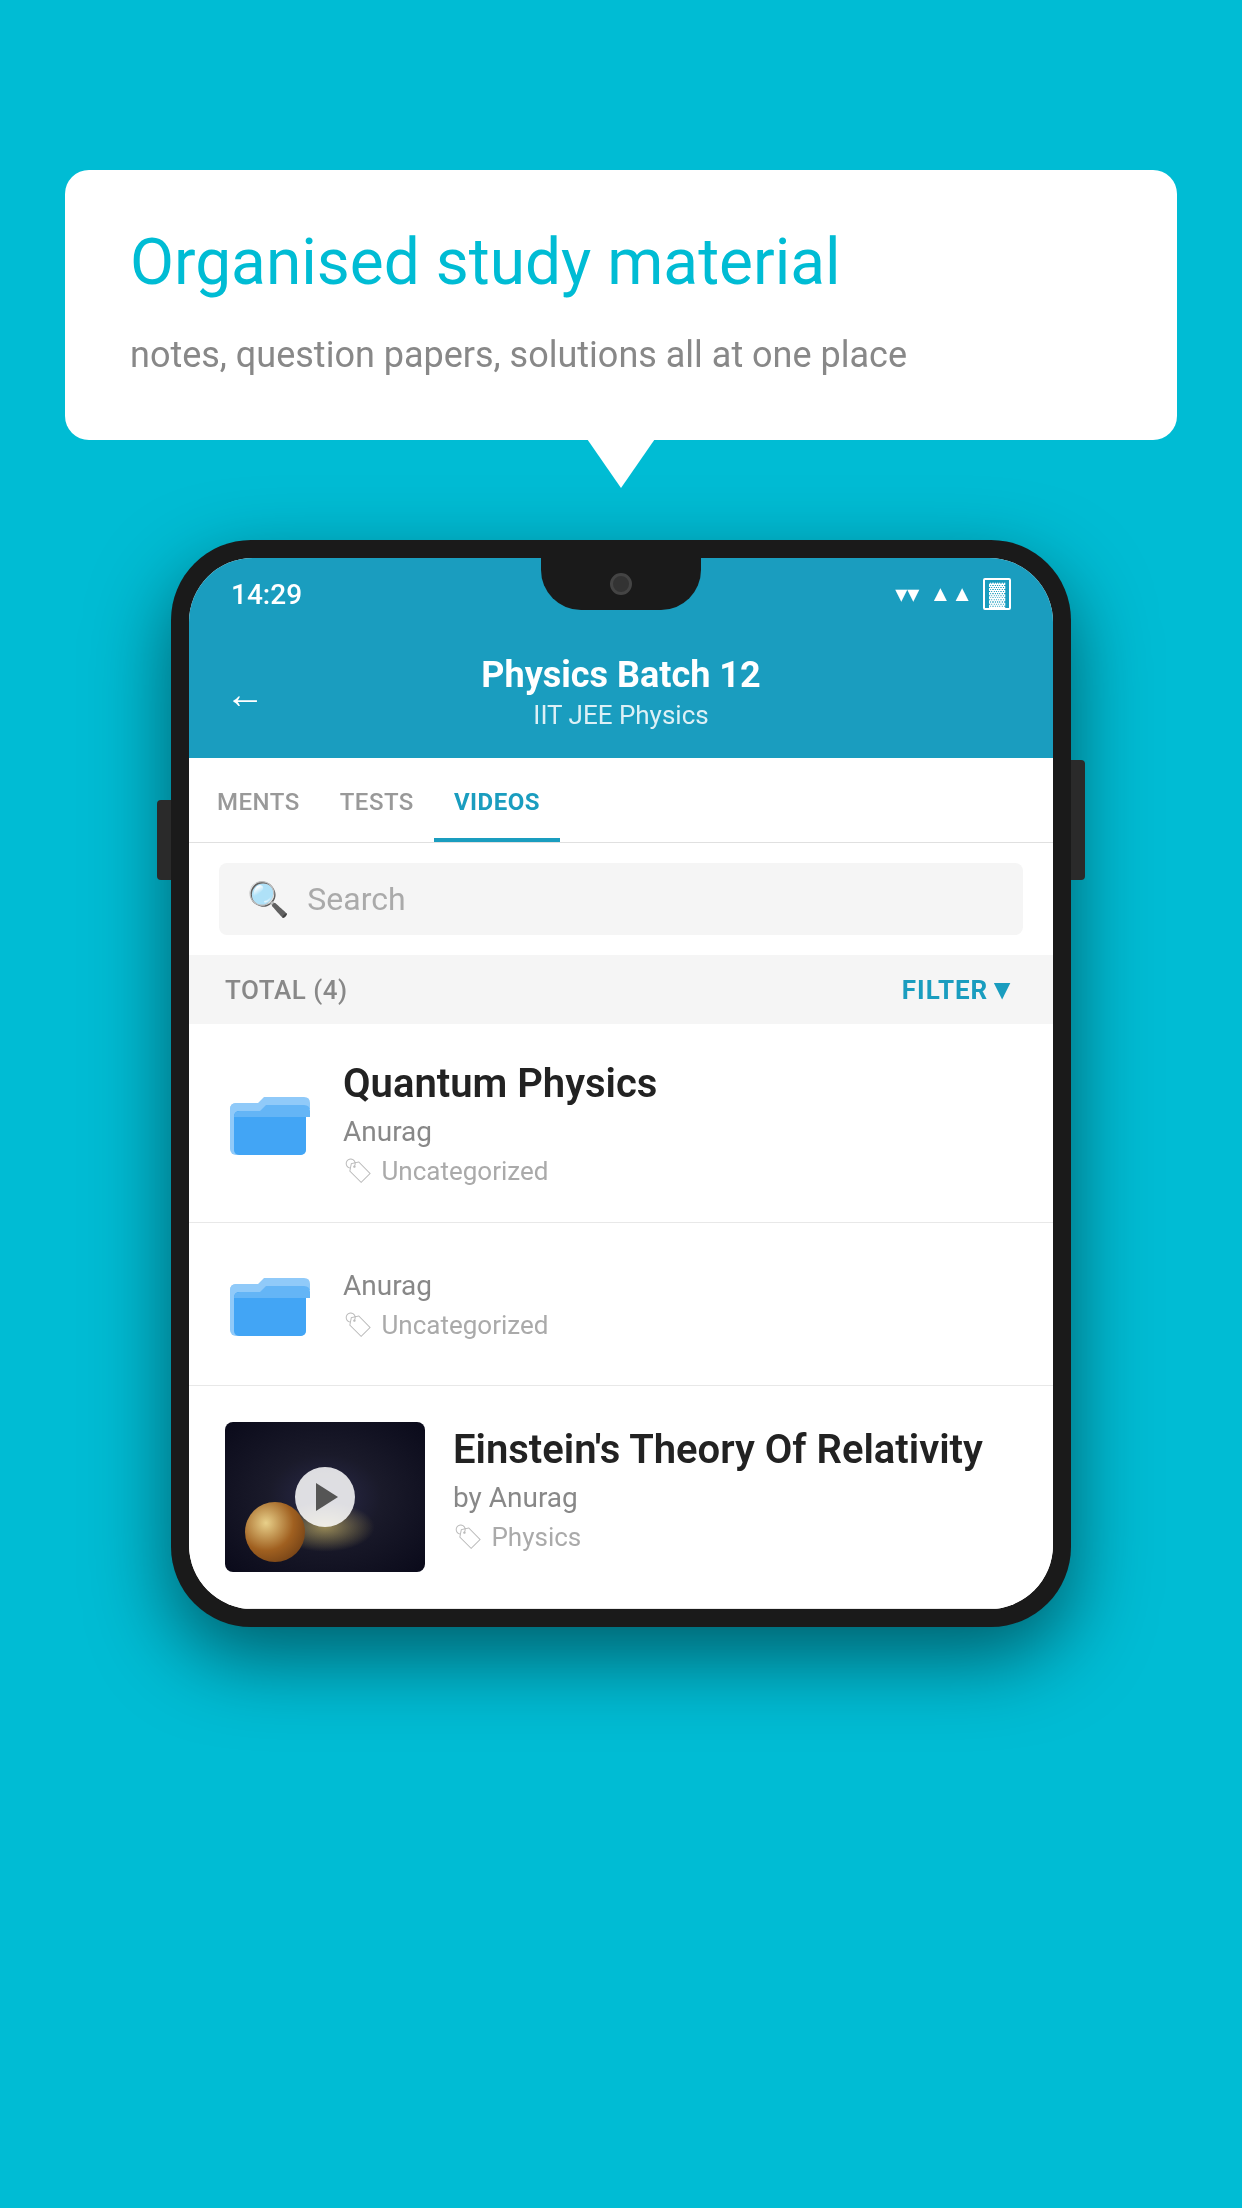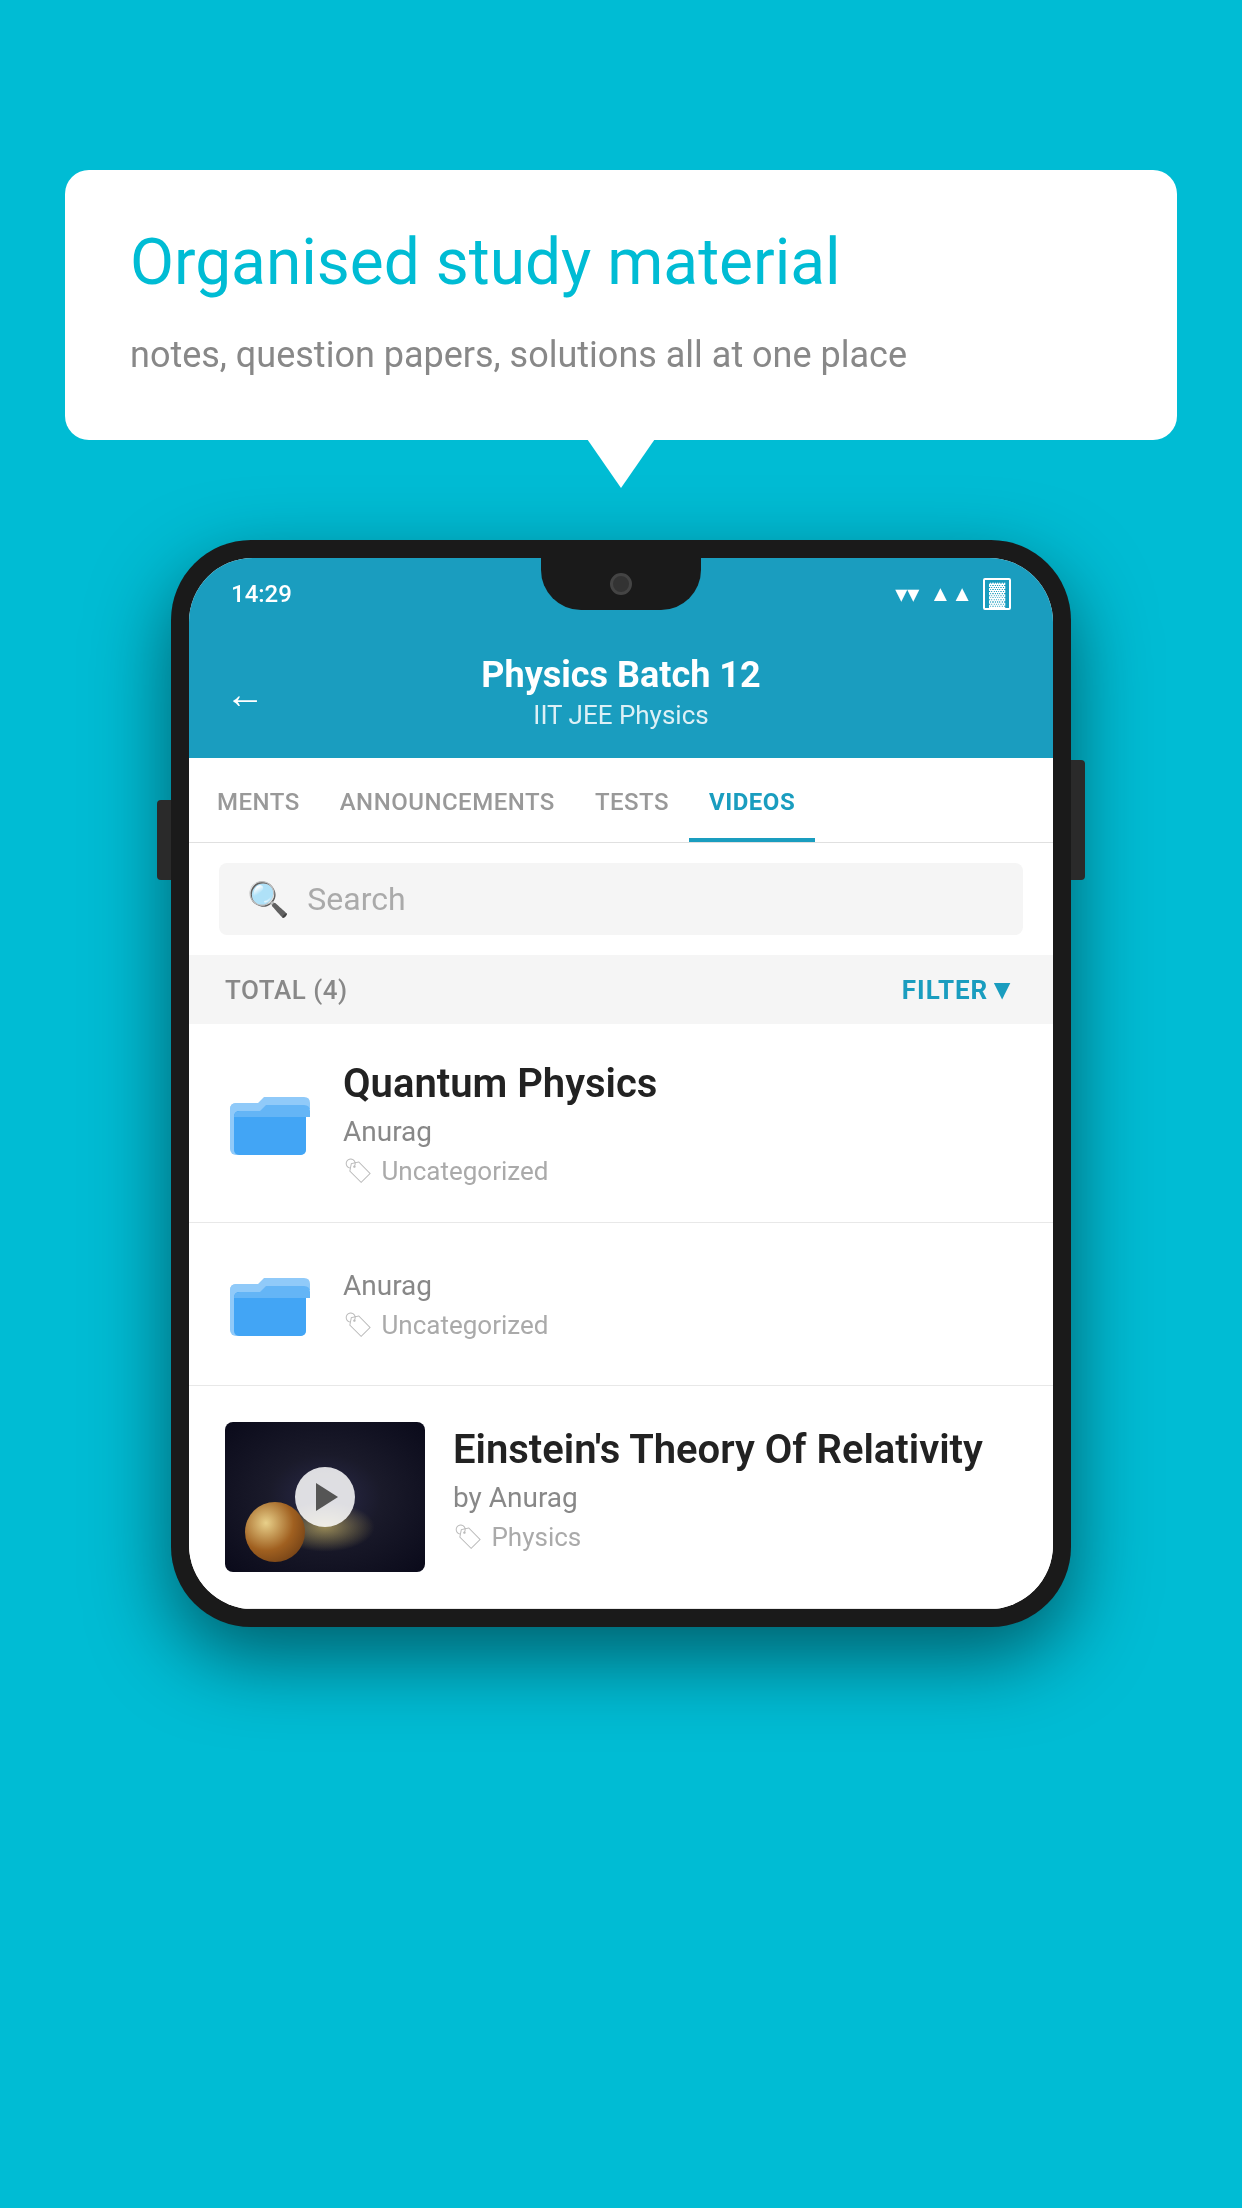--- a/index.html
+++ b/index.html
@@ -134,21 +134,21 @@
     .camera-dot {
       width: 22px;
       height: 22px;
       background: #333;
       border-radius: 50%;
       border: 3px solid #444;
     }
 
     .status-time {
       color: white;
-      font-size: 24px;
+      font-size: 28px;
       font-weight: 500;
     }
 
     .status-icons {
       display: flex;
       align-items: center;
       gap: 10px;
     }
 
     
@@ -433,23 +433,20 @@
         <span class="back-arrow">←</span>
         <div class="header-title-group">
           <div class="header-title">Physics Batch 12</div>
           <div class="header-subtitle">IIT JEE   Physics</div>
         </div>
       </div>
 
       <div class="tabs-bar">
         <div class="tab-item">
           <span>MENTS</span>
-        </div>
-        <div class="tab-item">
-          <span>ANNOUNCEMENTS</span>
         </div>
         <div class="tab-item">
           <span>TESTS</span>
         </div>
         <div class="tab-item active">
           <span>VIDEOS</span>
         </div>
       </div>
 
       <div class="search-container">

